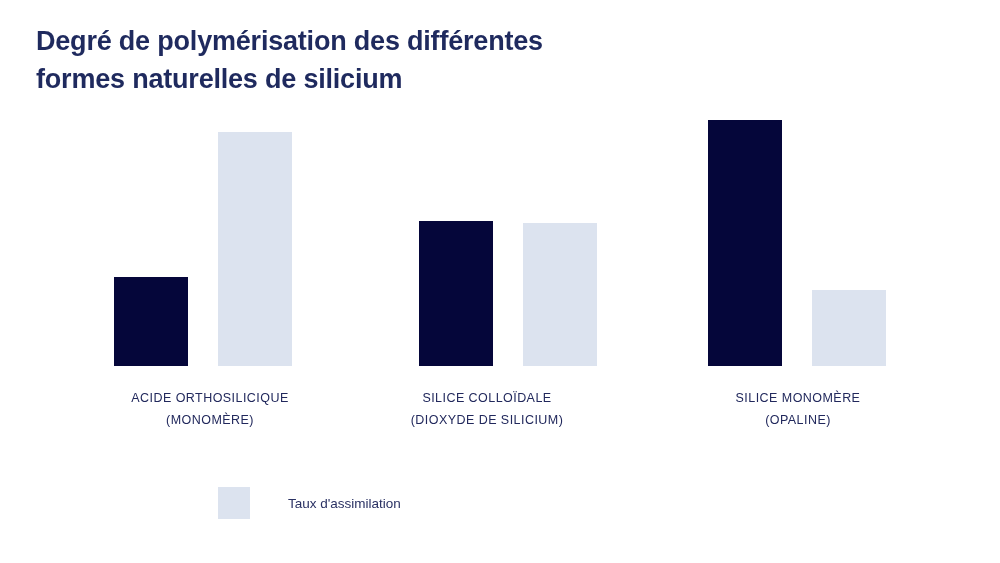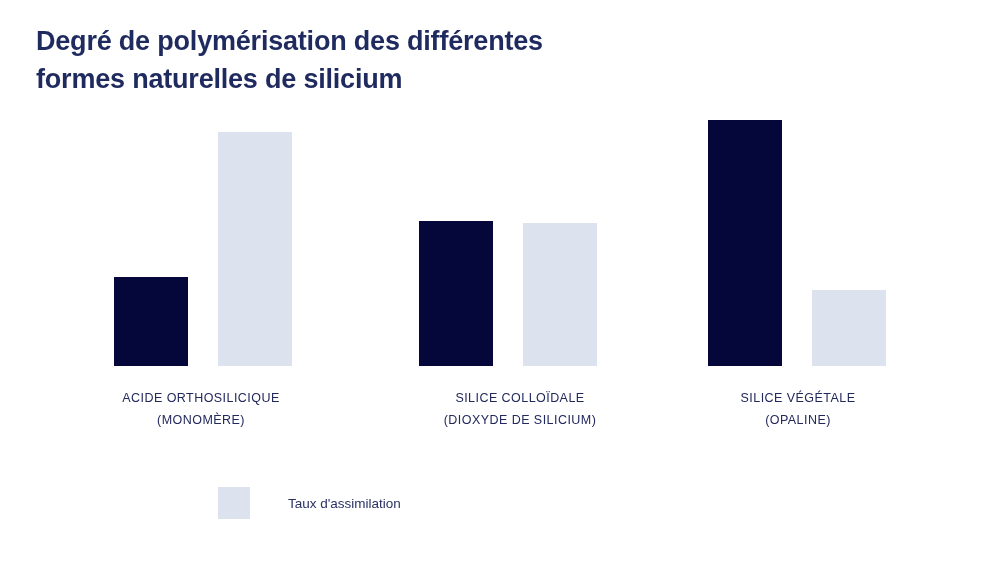--- a/index.html
+++ b/index.html
@@ -75,22 +75,22 @@
     top: 388px;
     width: 300px;
     text-align: center;
     font-size: 12.5px;
     line-height: 1.75;
     color: #21285c;
     letter-spacing: 0.45px;
     white-space: pre-line;
   }
 
-  #cat-label-0 { left: 51px; }
-  #cat-label-1 { left: 370px; }
+  #cat-label-0 { left: 60px; }
+  #cat-label-1 { left: 337px; }
   #cat-label-2 { left: 648px; }
 
   
   #legend {
     position: absolute;
     top: 487px;
     left: 0;
     width: 1000px;
     height: 40px;
   }
@@ -146,21 +146,21 @@
       <div class="bar series-polymerisation" style="height: 246px; background: rgb(5, 6, 58);"></div>
       <div class="bar series-assimilation" style="height: 76.26px; background: rgb(220, 227, 239);"></div>
     </div>
 
   </div>
 
   <div class="cat-label" id="cat-label-0">ACIDE ORTHOSILICIQUE
 (MONOMÈRE)</div>
   <div class="cat-label" id="cat-label-1">SILICE COLLOÏDALE
 (DIOXYDE DE SILICIUM)</div>
-  <div class="cat-label" id="cat-label-2">SILICE VÉGÉTALE
+  <div class="cat-label" id="cat-label-2">SILICE MONOMÈRE
 (OPALINE)</div>
 
   <div id="legend">
 
     <div class="legend-item" id="legend-item-0">
       <span class="legend-swatch series-assimilation" style="background: rgb(220, 227, 239);"></span>
       <span class="legend-label">Taux d'assimilation</span>
     </div>
 
 

